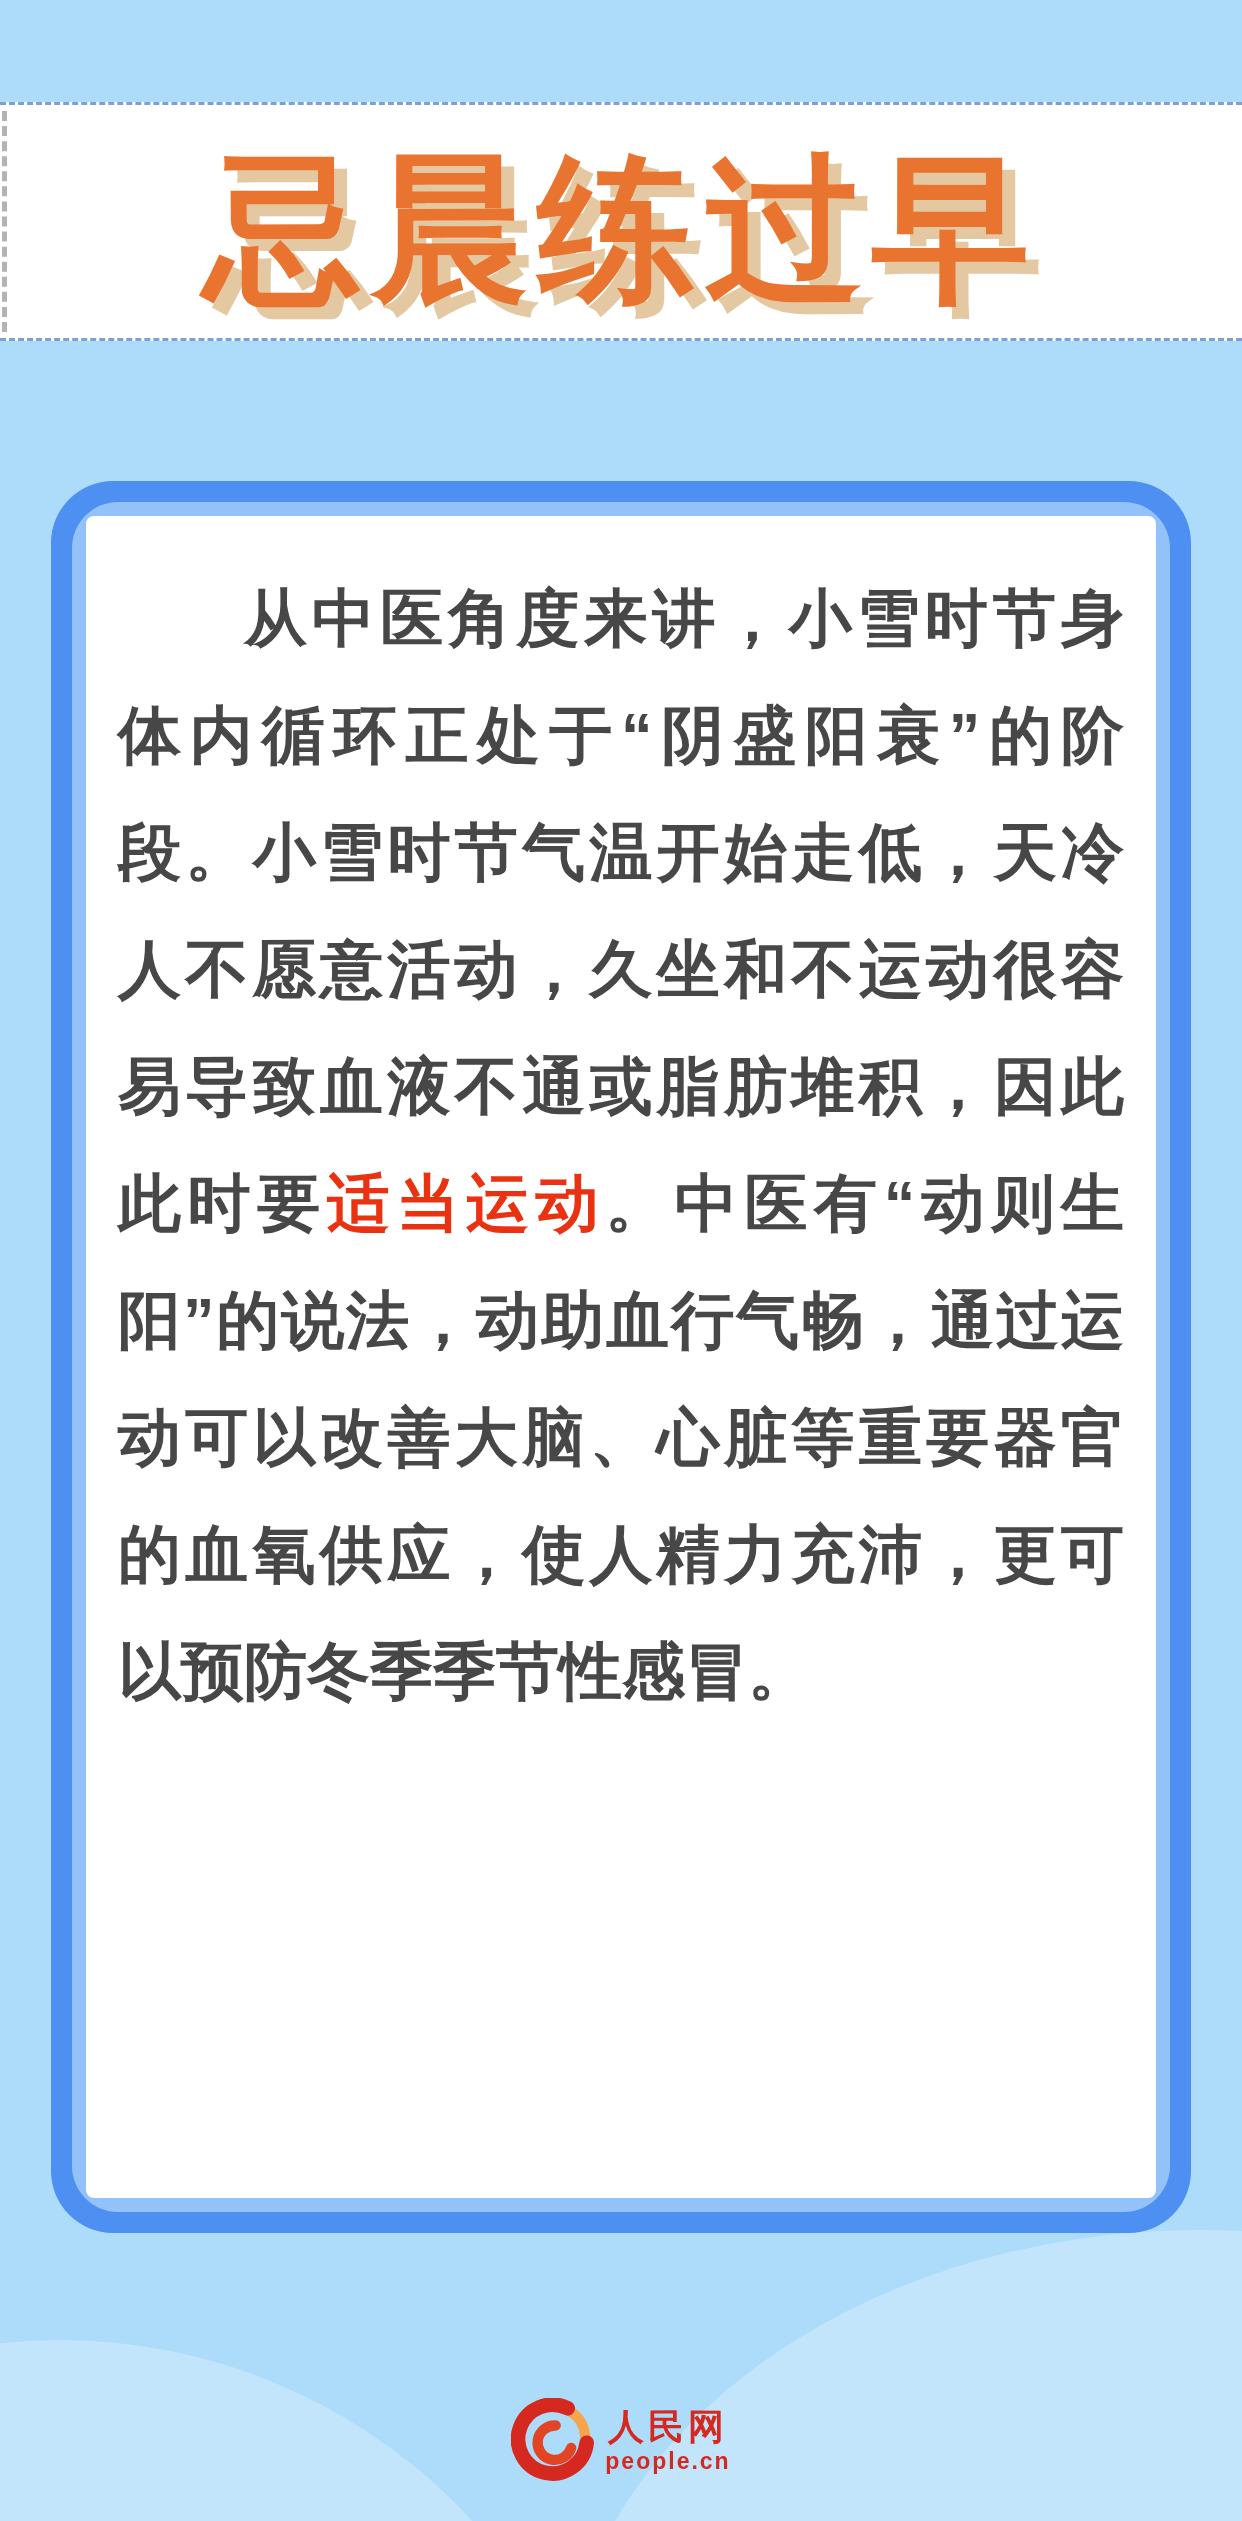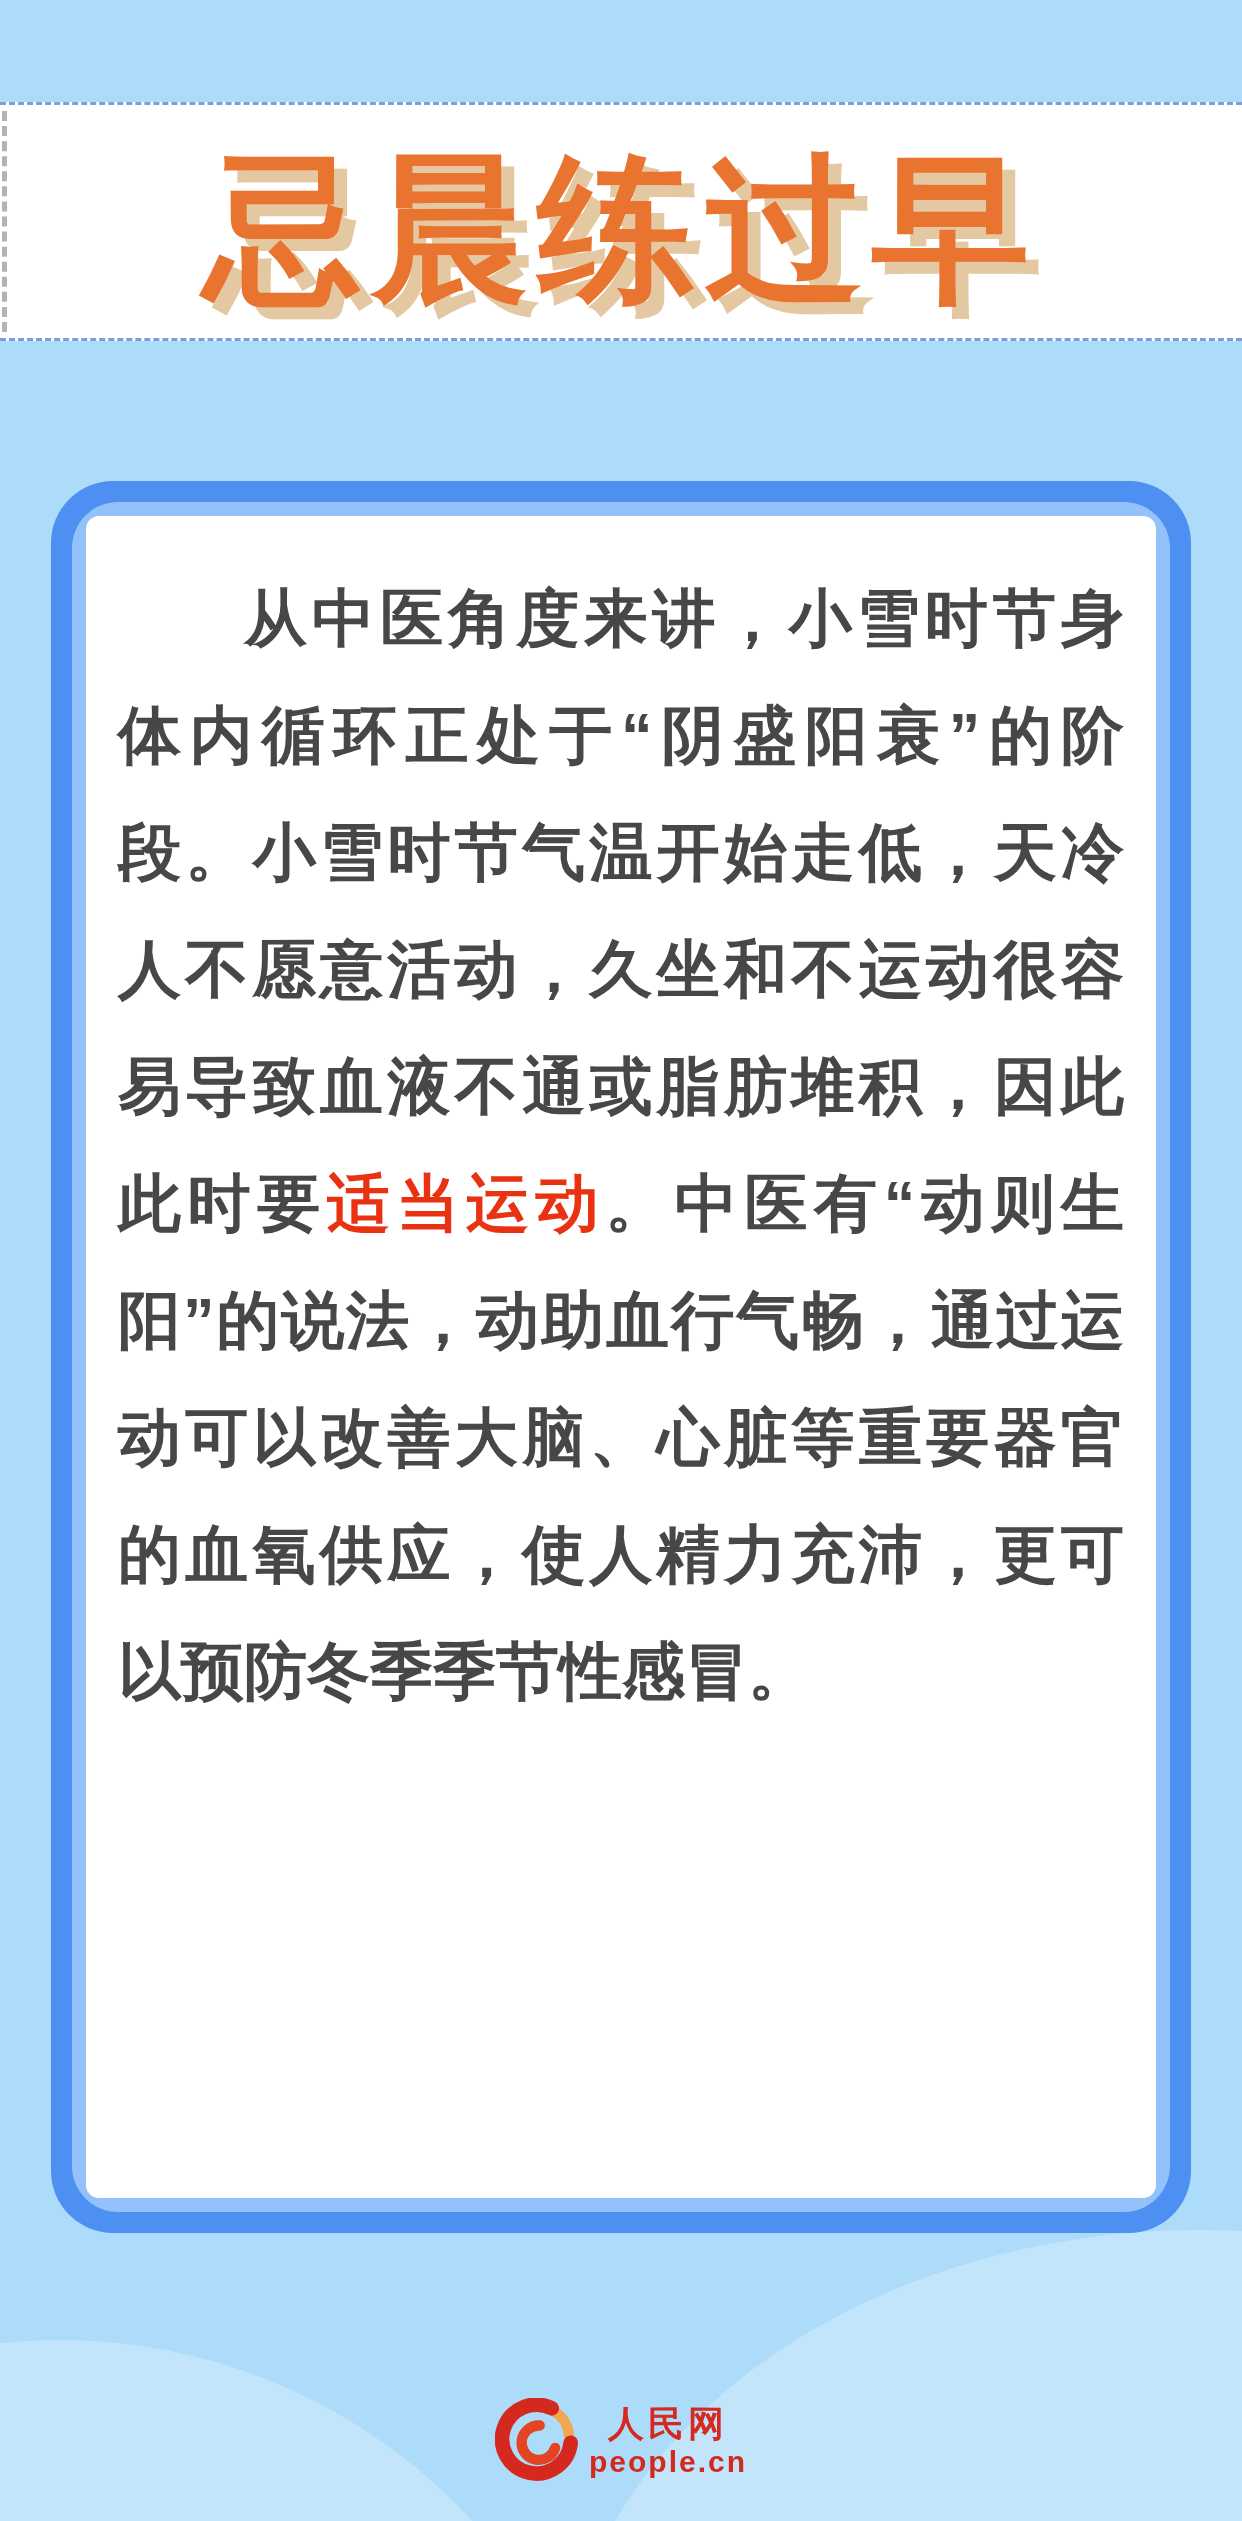--- a/index.html
+++ b/index.html
@@ -72,21 +72,21 @@
   }
   .card-stripe{
     width:100%; height:100%;
     background:var(--color-card-inner-border);
     border-radius:46px;
     padding:14px;
   }
   .card-white{
     width:100%; height:100%;
     background:var(--color-card-bg);
-    border-radius:13px;
+    border-radius:8px;
     padding:44px 32px 0 32px;
     overflow:hidden;
   }
   .article{
     color:var(--color-text);
     font-size:63px;
     line-height:117px;
     font-weight:bold;
     text-align:justify;
     text-justify:inter-character;
@@ -113,21 +113,21 @@
     align-items:center;
     line-height:1;
   }
   .logo-cn{
     font-size:36px;
     font-weight:bold;
     color:var(--color-logo-red);
     letter-spacing:4px;
   }
   .logo-domain{
-    font-size:30px;
+    font-size:23px;
     font-weight:bold;
     color:var(--color-logo-red);
     letter-spacing:2px;
     margin-top:5px;
   }
 </style>
 </head>
 <body>
 
 <div class="wave wave-left"></div>

